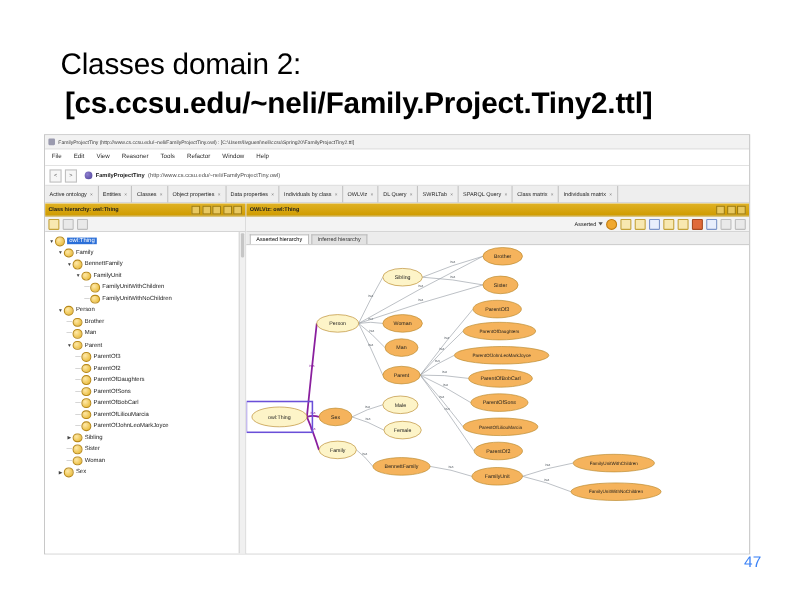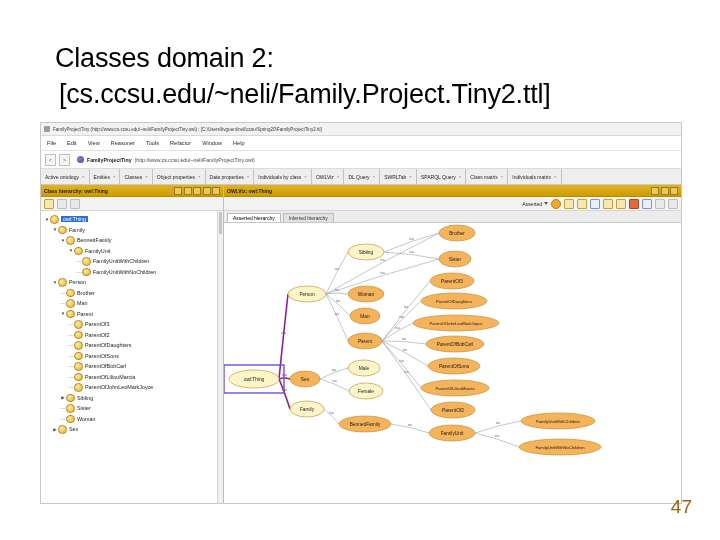--- a/index.html
+++ b/index.html
@@ -8,26 +8,26 @@
     font-family:"Liberation Sans", sans-serif;
     overflow:hidden;position:relative;
   }
   
   #slide-title{
     position:absolute;left:55px;top:40px;width:620px;
     font-size:27px;line-height:1.35;color:#000;
     letter-spacing:-0.2px;
   }
   #slide-title .line{display:block;white-space:nowrap;}
-  #slide-title .line2{padding-left:4px;}
+  #slide-title .line2{padding-left:4px;font-weight:bold;}
 
   
   #page-number{
     position:absolute;right:28px;bottom:22px;
-    font-size:19px;color:#a16207;
+    font-size:14px;color:#3b82f6;
   }
 
   
   #app-shot{
     position:absolute;left:40px;top:122px;width:640px;height:380px;
     background:#ffffff;border:1px solid #c8c8c8;
     overflow:hidden;font-size:5px;color:#303030;
   }
 
   

